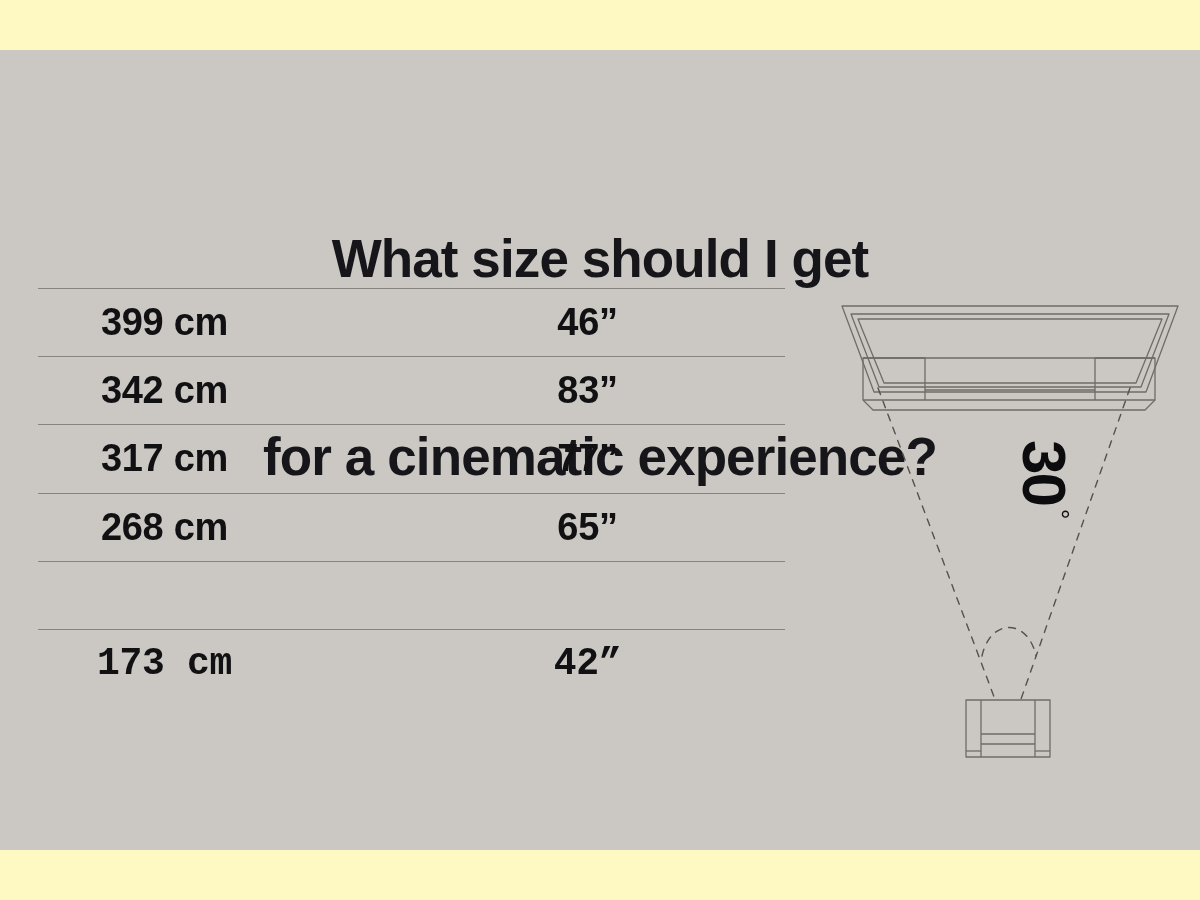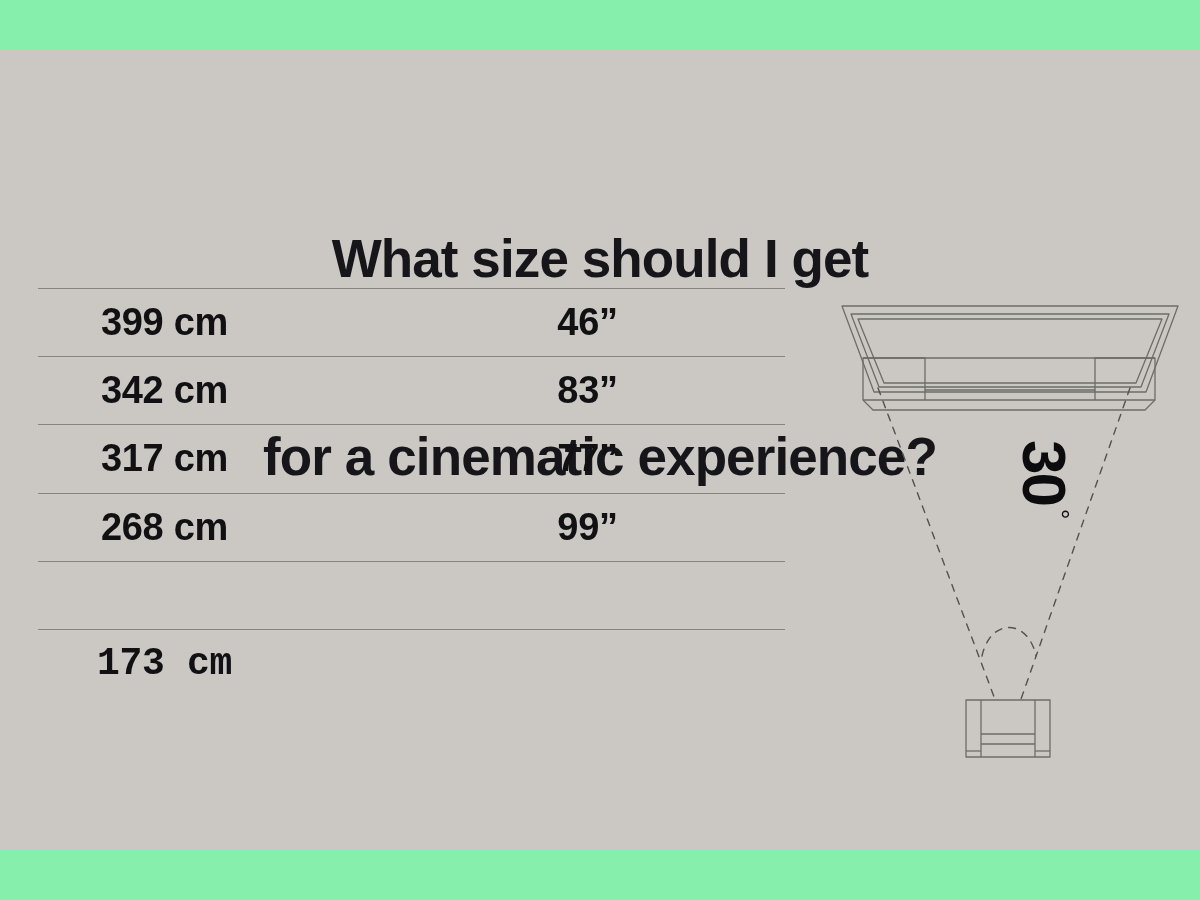--- a/index.html
+++ b/index.html
@@ -11,21 +11,21 @@
   body {
     width: 1200px;
     height: 900px;
     font-family: "Liberation Sans", sans-serif;
     overflow: hidden;
   }
   #canvas {
     position: relative;
     width: 1200px;
     height: 900px;
-    background: #86efac;
+    background: #fef9c3;
   }
   
   #band {
     position: absolute;
     left: 0;
     top: 50px;
     width: 1200px;
     height: 800px;
     background: #cbc8c3;
   }
@@ -152,26 +152,27 @@
     <div class="trow">
       <div class="cell-dist">342 cm</div>
       <div class="cell-size">83”</div>
     </div>
     <div class="trow">
       <div class="cell-dist">317 cm</div>
       <div class="cell-size">77”</div>
     </div>
     <div class="trow">
       <div class="cell-dist">268 cm</div>
-      <div class="cell-size">99”</div>
+      <div class="cell-size">65”</div>
     </div>
     <div class="trow">
     </div>
     <div class="trow last">
       <div class="cell-dist">173 cm</div>
+      <div class="cell-size">42”</div>
     </div>
 
   </div>
 
   <div id="diagram">
     <svg width="360" height="490" viewBox="0 0 360 490" fill="none">
 
       <g stroke="#6f6c67" stroke-width="1.3" fill="none" stroke-linejoin="round">
 
         <path d="M 33 68 L 33 110 L 43 120 L 315 120 L 325 110 L 325 68 Z"></path>

